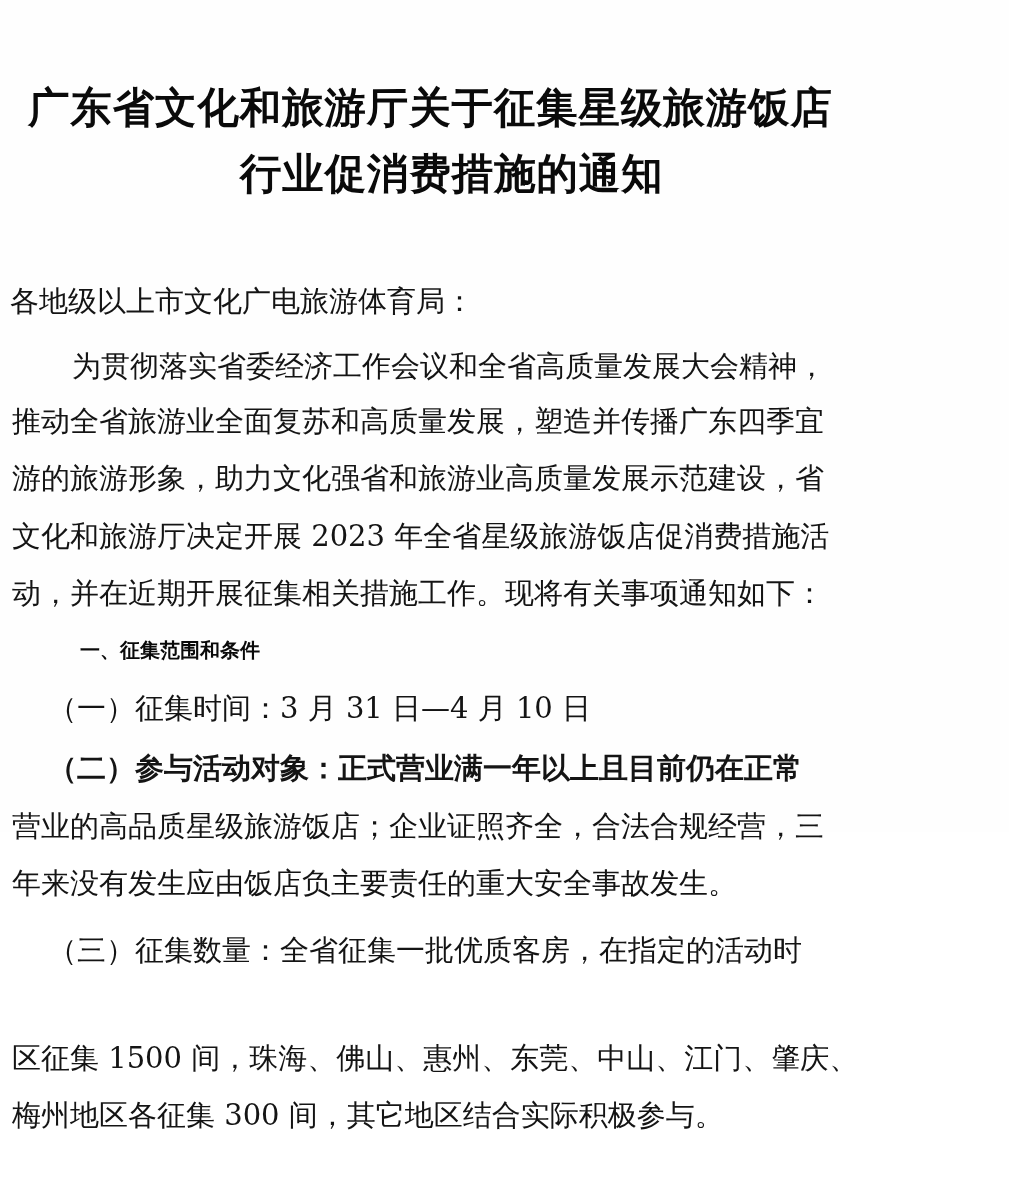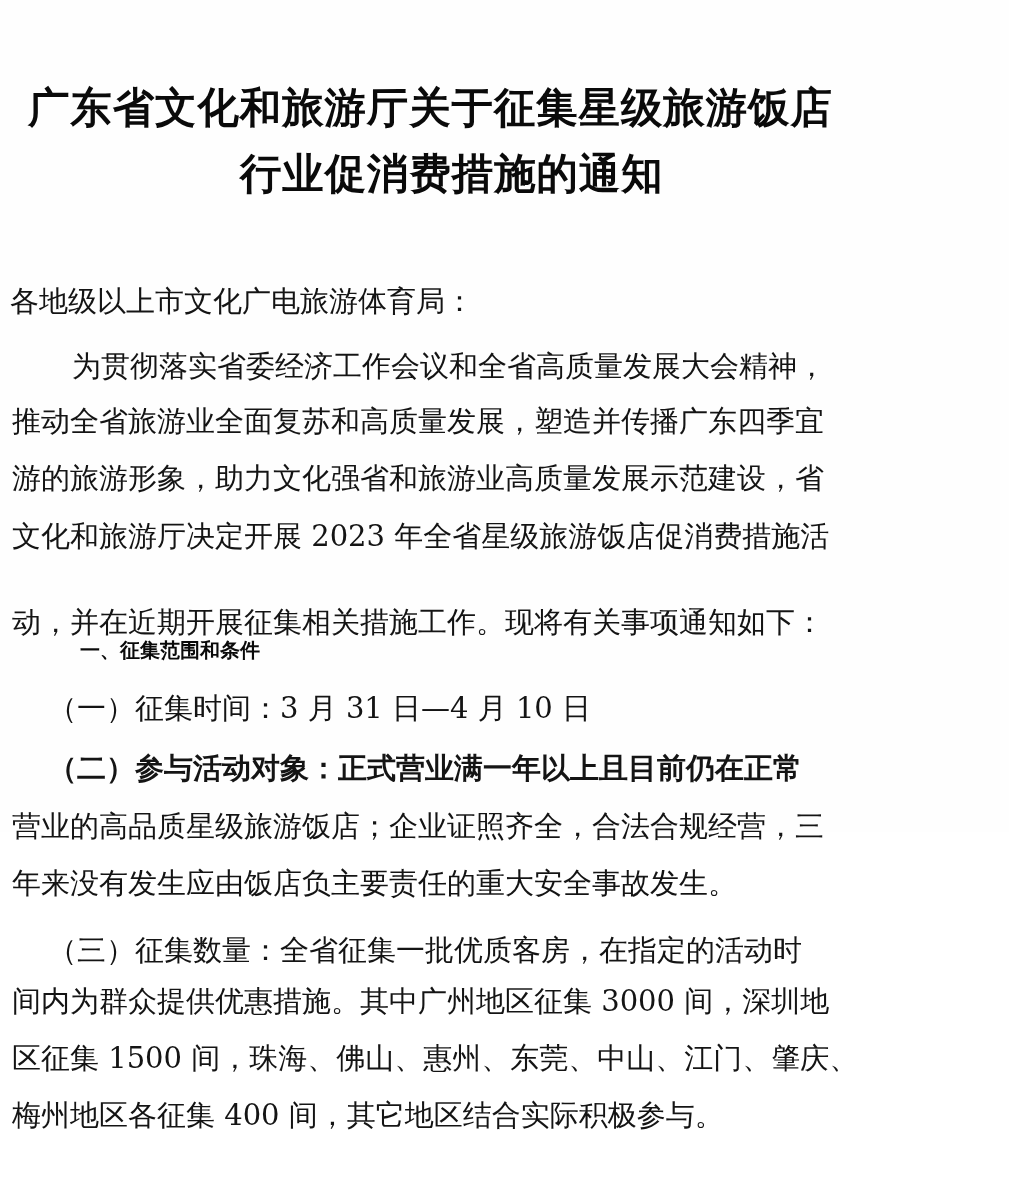--- a/index.html
+++ b/index.html
@@ -58,28 +58,27 @@
 
   <div class="title title-line-1">广东省文化和旅游厅关于征集星级旅游饭店</div>
   <div class="title title-line-2">行业促消费措施的通知</div>
 
   <div class="line" style="left:10px; top:283px;">各地级以上市文化广电旅游体育局：</div>
 
   <div class="line" style="left:72px; top:348px;">为贯彻落实省委经济工作会议和全省高质量发展大会精神，</div>
   <div class="line" style="left:12px; top:403px;">推动全省旅游业全面复苏和高质量发展，塑造并传播广东四季宜</div>
   <div class="line" style="left:12px; top:460px;">游的旅游形象，助力文化强省和旅游业高质量发展示范建设，省</div>
   <div class="line" style="left:12px; top:518px;">文化和旅游厅决定开展 2023 年全省星级旅游饭店促消费措施活</div>
-  <div class="line" style="left:12px; top:575px;margin-top:29px;">动，并在近期开展征集相关措施工作。现将有关事项通知如下：</div>
+  <div class="line" style="left:12px; top:575px;">动，并在近期开展征集相关措施工作。现将有关事项通知如下：</div>
 
   <div class="line heading" style="left:80px; top:632px;">一、征集范围和条件</div>
 
   <div class="line" style="left:48px; top:690px;">（一）征集时间：3 月 31 日—4 月 10 日</div>
 
   <div class="line" style="left:48px; top:750px;font-weight:bold;">（二）参与活动对象：正式营业满一年以上且目前仍在正常</div>
   <div class="line" style="left:12px; top:808px;">营业的高品质星级旅游饭店；企业证照齐全，合法合规经营，三</div>
   <div class="line" style="left:12px; top:865px;">年来没有发生应由饭店负主要责任的重大安全事故发生。</div>
 
   <div class="line" style="left:48px; top:932px;">（三）征集数量：全省征集一批优质客房，在指定的活动时</div>
-  <div class="line" style="left:12px; top:983px;">间内为群众提供优惠措施。其中广州地区征集 3000 间，深圳地</div>
   <div class="line" style="left:12px; top:1040px;">区征集 1500 间，珠海、佛山、惠州、东莞、中山、江门、肇庆、</div>
-  <div class="line" style="left:12px; top:1097px;">梅州地区各征集 400 间，其它地区结合实际积极参与。</div>
+  <div class="line" style="left:12px; top:1097px;">梅州地区各征集 300 间，其它地区结合实际积极参与。</div>
 
 </div>
 
 </body></html>

